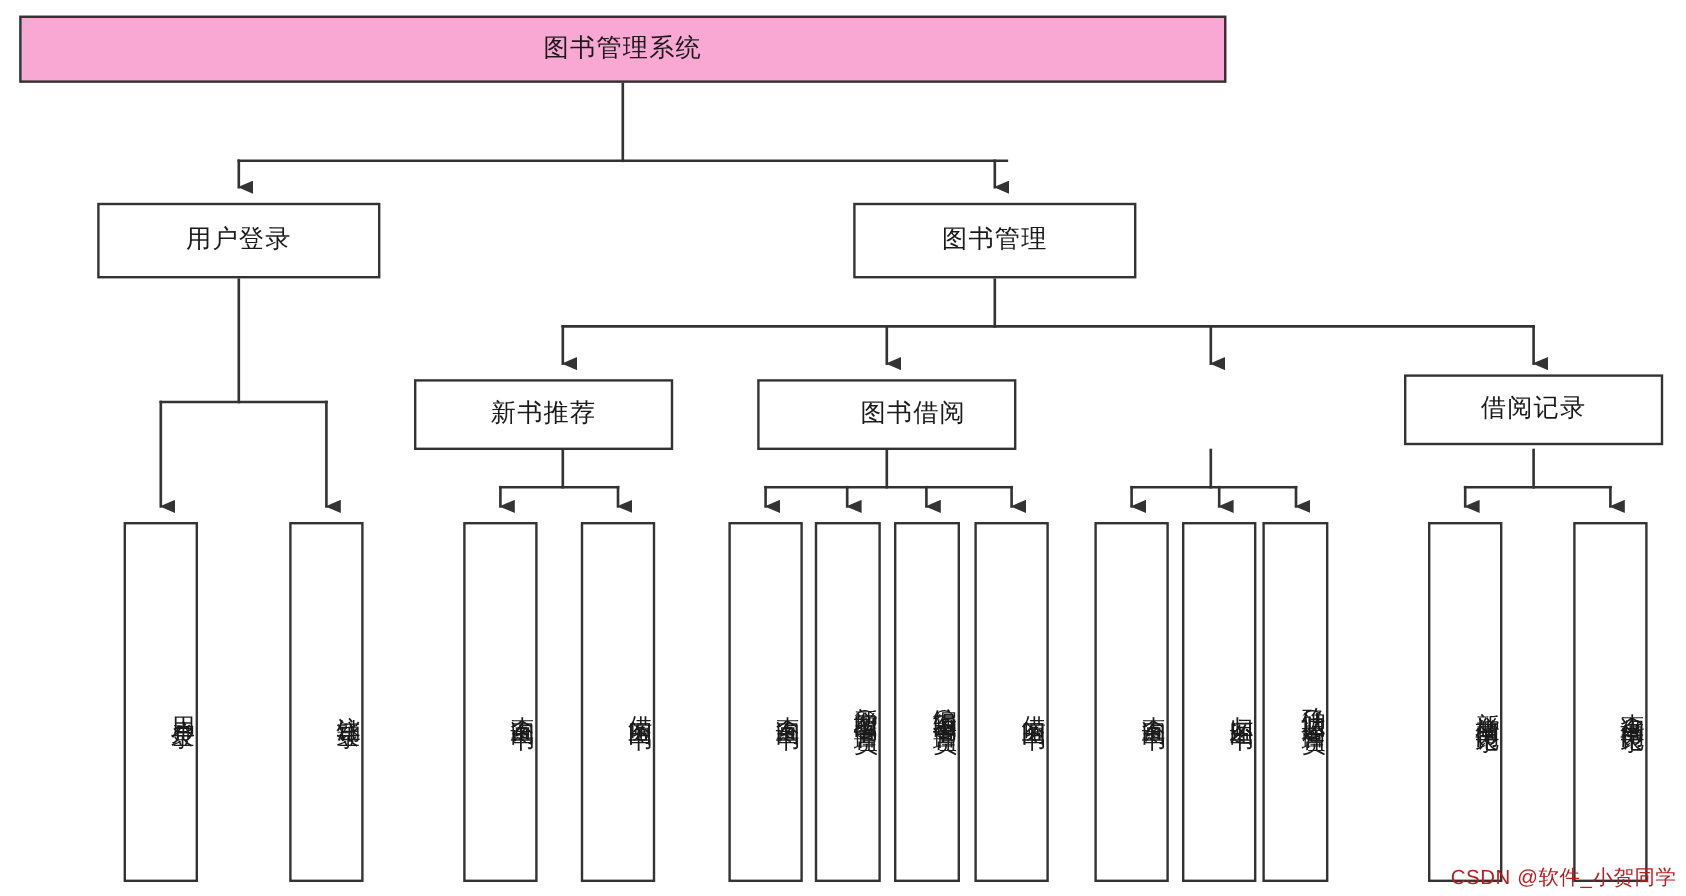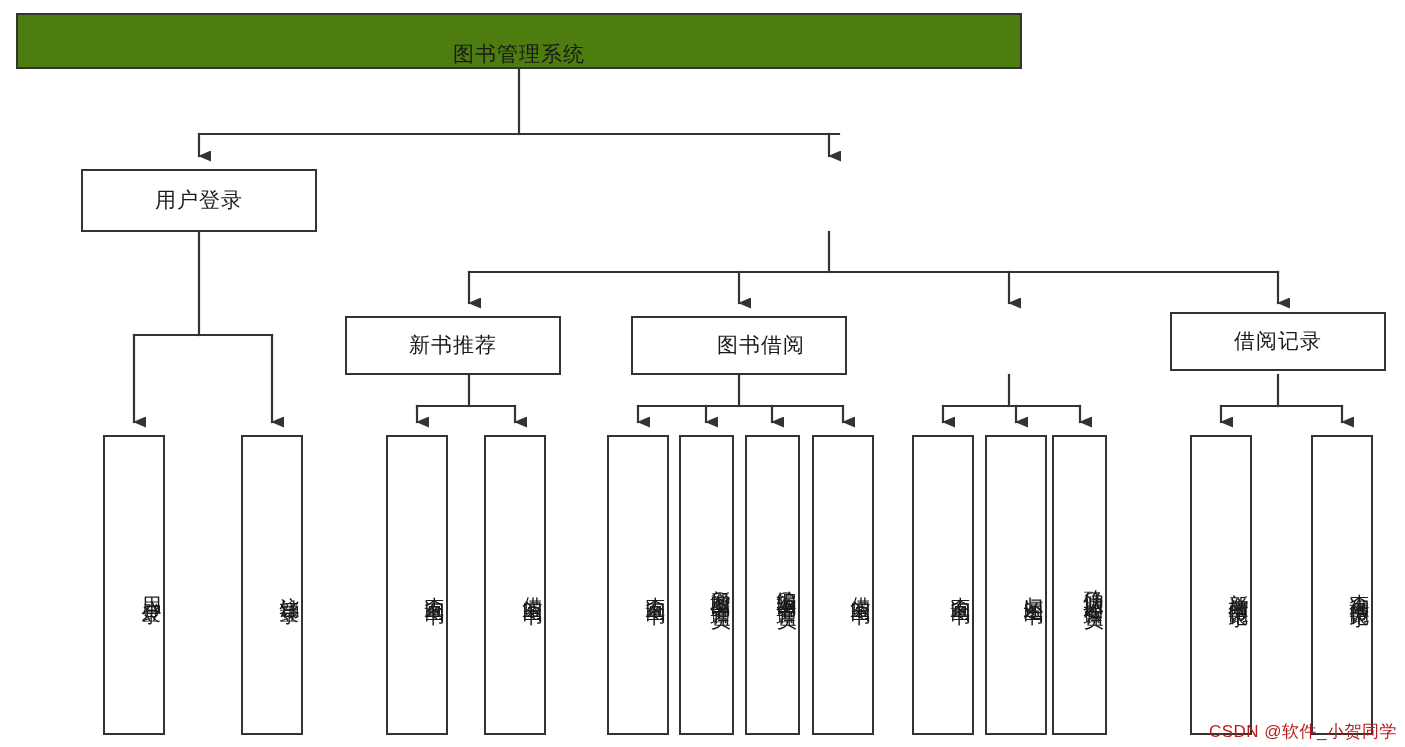--- a/index.html
+++ b/index.html
@@ -118,26 +118,29 @@
       <path d="M 1080,406 L 1080,422" marker-end="url(#arrowhead)"></path>
 
       <path d="M 1278,375 L 1278,406"></path>
       <path d="M 1221,406 L 1342,406"></path>
       <path d="M 1221,406 L 1221,422" marker-end="url(#arrowhead)"></path>
       <path d="M 1342,406 L 1342,422" marker-end="url(#arrowhead)"></path>
 
     </g>
   </svg>
 
-  <div class="node-box horiz" style="left: 16px; top: 13px; width: 1006px; height: 56px; border-color: rgb(51, 51, 51); background: #4d7c0f; color: rgb(26, 26, 26); align-items: flex-end;">
+  <div class="node-box horiz" style="left: 16px; top: 13px; width: 1006px; height: 56px; border-color: rgb(51, 51, 51); background: #f9a8d4; color: rgb(26, 26, 26);">
     <span class="node-label">图书管理系统</span>
   </div>
 
   <div class="node-box horiz" style="left: 81px; top: 169px; width: 236px; height: 63px; border-color: rgb(51, 51, 51); background: rgb(255, 255, 255); color: rgb(26, 26, 26);">
     <span class="node-label">用户登录</span>
+  </div>
+  <div class="node-box horiz" style="left: 711px; top: 169px; width: 236px; height: 63px; border-color: rgb(51, 51, 51); background: rgb(255, 255, 255); color: rgb(26, 26, 26);">
+    <span class="node-label">图书管理</span>
   </div>
 
   <div class="node-box horiz" style="left: 345px; top: 316px; width: 216px; height: 59px; border-color: rgb(51, 51, 51); background: rgb(255, 255, 255); color: rgb(26, 26, 26);">
     <span class="node-label">新书推荐</span>
   </div>
   <div class="node-box horiz" style="left: 631px; top: 316px; width: 216px; height: 59px; border-color: rgb(51, 51, 51); background: rgb(255, 255, 255); color: rgb(26, 26, 26); padding-left: 44px;">
     <span class="node-label">图书借阅</span>
   </div>
   <div class="node-box horiz" style="left: 1170px; top: 312px; width: 216px; height: 59px; border-color: rgb(51, 51, 51); background: rgb(255, 255, 255); color: rgb(26, 26, 26);">
     <span class="node-label">借阅记录</span>

